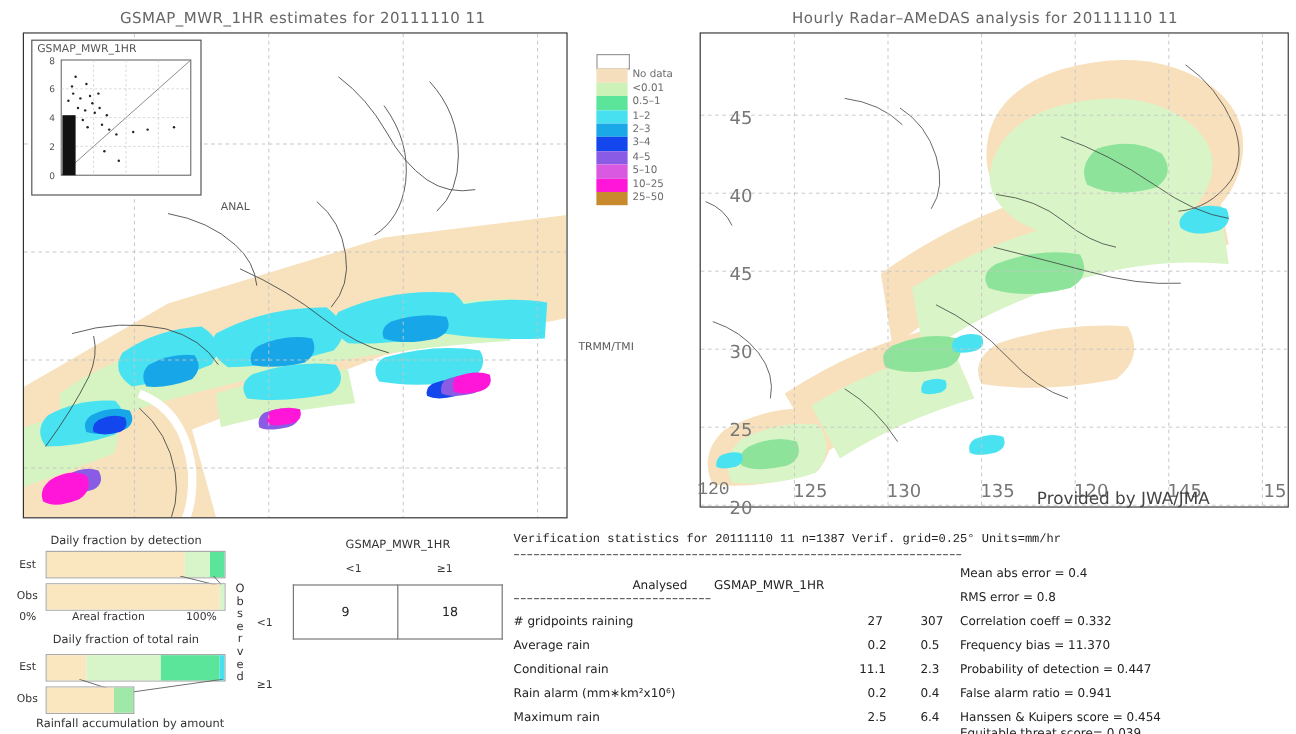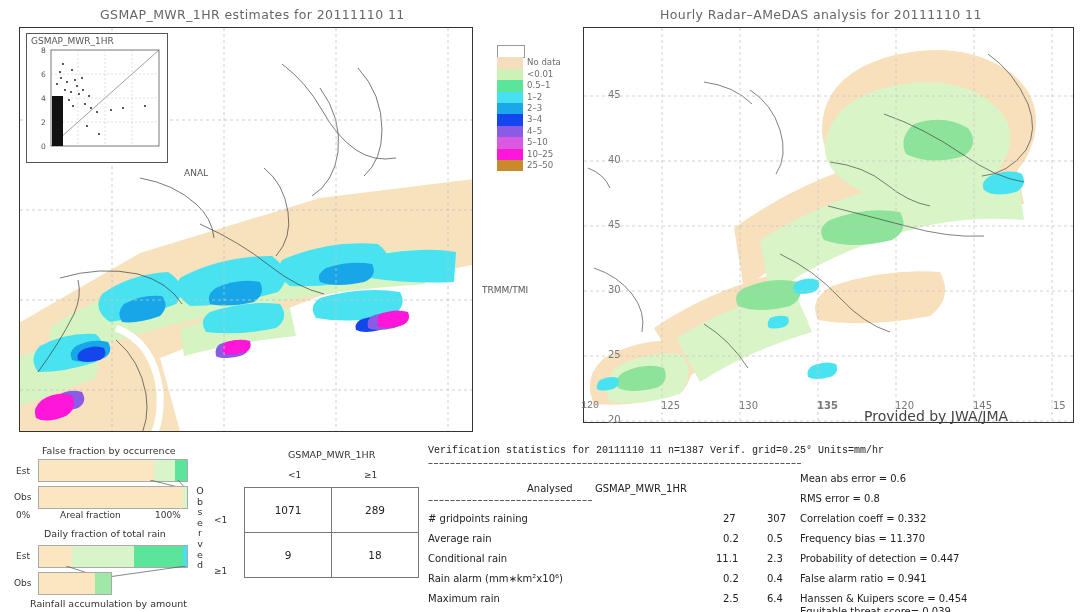--- a/index.html
+++ b/index.html
@@ -1,21 +1,21 @@
 <!DOCTYPE html>
 <html><head>
 <meta charset="utf-8">
 <style>
   html,body{margin:0;padding:0;background:#ffffff;}
   body{width:1080px;height:612px;position:relative;overflow:hidden;
        font-family:"DejaVu Sans","Liberation Sans",sans-serif;color:#555;}
   .abs{position:absolute;}
   .ttl{font-size:12.5px;color:#666;letter-spacing:.4px;white-space:nowrap;}
   .mapbox{border:1px solid #333;background:#fff;overflow:hidden;}
-  .tick{position:absolute;font-size:10px;color:#777;}
+  .tick{position:absolute;font-size:15px;color:#777;}
   .legend-sw{width:26px;height:11.4px;border:none;display:block;}
   .legend-lbl{font-size:8.6px;color:#6d6d6d;white-space:nowrap;line-height:11.4px;padding-left:4px;}
   .legrow{display:flex;align-items:center;height:11.4px;}
   .inset{position:absolute;background:#fff;border:1px solid #555;}
   .inset-lbl{font-size:9px;color:#555;}
   .barlbl{font-size:9px;color:#333;}
   .smalltxt{font-size:9.5px;color:#333;}
   .statline{font-size:10px;color:#222;white-space:nowrap;line-height:15.6px;
             font-family:"DejaVu Sans","Liberation Sans",sans-serif;}
   .ctable{border-collapse:collapse;}
@@ -290,28 +290,28 @@
 <div class="abs tick" style="left:608px;top:89px;">45</div>
 <div class="abs tick" style="left:608px;top:154px;">40</div>
 <div class="abs tick" style="left:608px;top:219px;">45</div>
 <div class="abs tick" style="left:608px;top:284px;">30</div>
 <div class="abs tick" style="left:608px;top:349px;">25</div>
 <div class="abs tick" style="left:608px;top:414px;">20</div>
 
 <div class="abs tick" style="left:581px;top:400px;font-family:Liberation Mono, monospace;">120</div>
 <div class="abs tick" style="left:661px;top:400px;">125</div>
 <div class="abs tick" style="left:739px;top:400px;">130</div>
-<div class="abs tick" style="left:817px;top:400px;font-weight:bold;">135</div>
+<div class="abs tick" style="left:817px;top:400px;">135</div>
 <div class="abs tick" style="left:895px;top:400px;">120</div>
 <div class="abs tick" style="left:973px;top:400px;">145</div>
 <div class="abs tick" style="left:1053px;top:400px;">15</div>
 
 <div class="abs" style="left:864px;top:408px;font-size:14px;color:#444;">Provided by JWA/JMA</div>
 
-<div class="abs smalltxt" style="left:42px;top:445px;">False fraction by occurrence</div>
+<div class="abs smalltxt" style="left:42px;top:445px;">Daily fraction by detection</div>
 
 <div class="abs barlbl" style="left:16px;top:466px;">Est</div>
 <div class="abs" style="left:38px;top:459px;width:148px;height:21px;border:1px solid #aaa;display:flex;">
   <span style="flex:0 0 78%;background:#fae7c0;"></span>
   <span style="flex:0 0 14%;background:#d7f5c8;"></span>
   <span style="flex:1 1 auto;background:#5ae59b;"></span>
 </div>
 <svg class="abs" style="left:38px;top:480px;" width="150" height="10">
   <line x1="112" y1="0" x2="148" y2="9" stroke="#555" stroke-width="0.7"></line>
   <line x1="140" y1="0" x2="148" y2="9" stroke="#555" stroke-width="0.7"></line>
@@ -357,24 +357,20 @@
     <div>v</div>
     <div>e</div>
     <div>d</div>
 </div>
 
 <div class="abs barlbl" style="left:214px;top:515px;">&lt;1</div>
 <div class="abs barlbl" style="left:214px;top:566px;">≥1</div>
 
 <table class="abs ctable" style="left:244px;top:487px;">
   <tbody>
-      <tr>
-    <td>1071</td>
-    <td>289</td>
-  </tr>
   <tr>
     <td>9</td>
     <td>18</td>
   </tr>
 </tbody>
   </table>
 
 <div class="abs statline" style="left:428px;top:443px;font-family:Liberation Mono, monospace;">Verification statistics for 20111110 11  n=1387  Verif. grid=0.25°  Units=mm/hr</div>
 <div class="abs dash" style="left:428px;top:457px;">––––––––––––––––––––––––––––––––––––––––––––––––––––––––––––––––––––</div>
 
@@ -395,20 +391,20 @@
 <div class="abs statline" style="left:767px;top:551px;">2.3</div>
 
 <div class="abs statline" style="left:428px;top:571px;">Rain alarm (mm∗km²x10⁶)</div>
 <div class="abs statline" style="left:723px;top:571px;">0.2</div>
 <div class="abs statline" style="left:767px;top:571px;">0.4</div>
 
 <div class="abs statline" style="left:428px;top:591px;">Maximum rain</div>
 <div class="abs statline" style="left:723px;top:591px;">2.5</div>
 <div class="abs statline" style="left:767px;top:591px;">6.4</div>
 
-<div class="abs statline" style="left:800px;top:471px;">Mean abs error = 0.6</div>
+<div class="abs statline" style="left:800px;top:471px;">Mean abs error = 0.4</div>
 <div class="abs statline" style="left:800px;top:491px;">RMS error = 0.8</div>
 <div class="abs statline" style="left:800px;top:511px;">Correlation coeff = 0.332</div>
 <div class="abs statline" style="left:800px;top:531px;">Frequency bias = 11.370</div>
 <div class="abs statline" style="left:800px;top:551px;">Probability of detection = 0.447</div>
 <div class="abs statline" style="left:800px;top:571px;">False alarm ratio = 0.941</div>
 <div class="abs statline" style="left:800px;top:591px;">Hanssen &amp; Kuipers score = 0.454</div>
 <div class="abs statline" style="left:800px;top:604px;">Equitable threat score= 0.039</div>
 
 </body></html>

